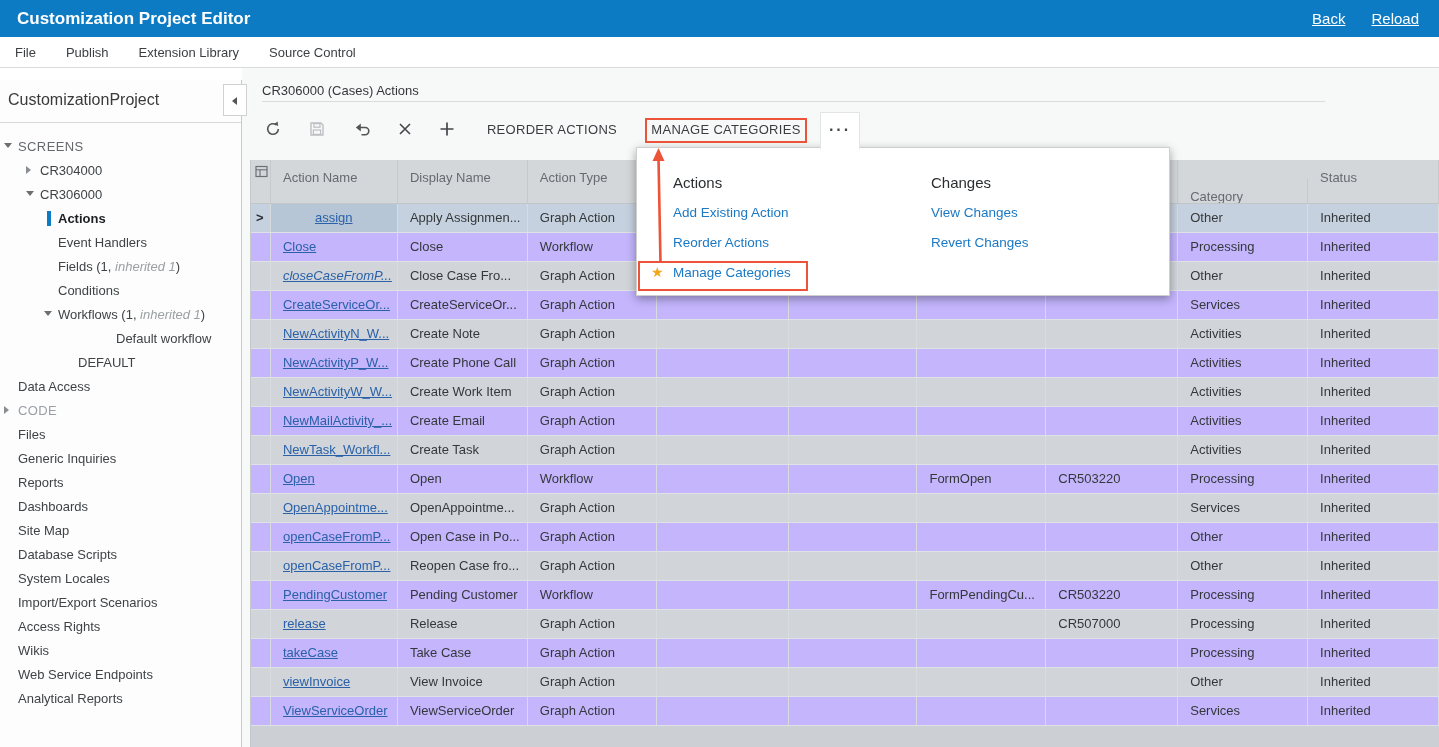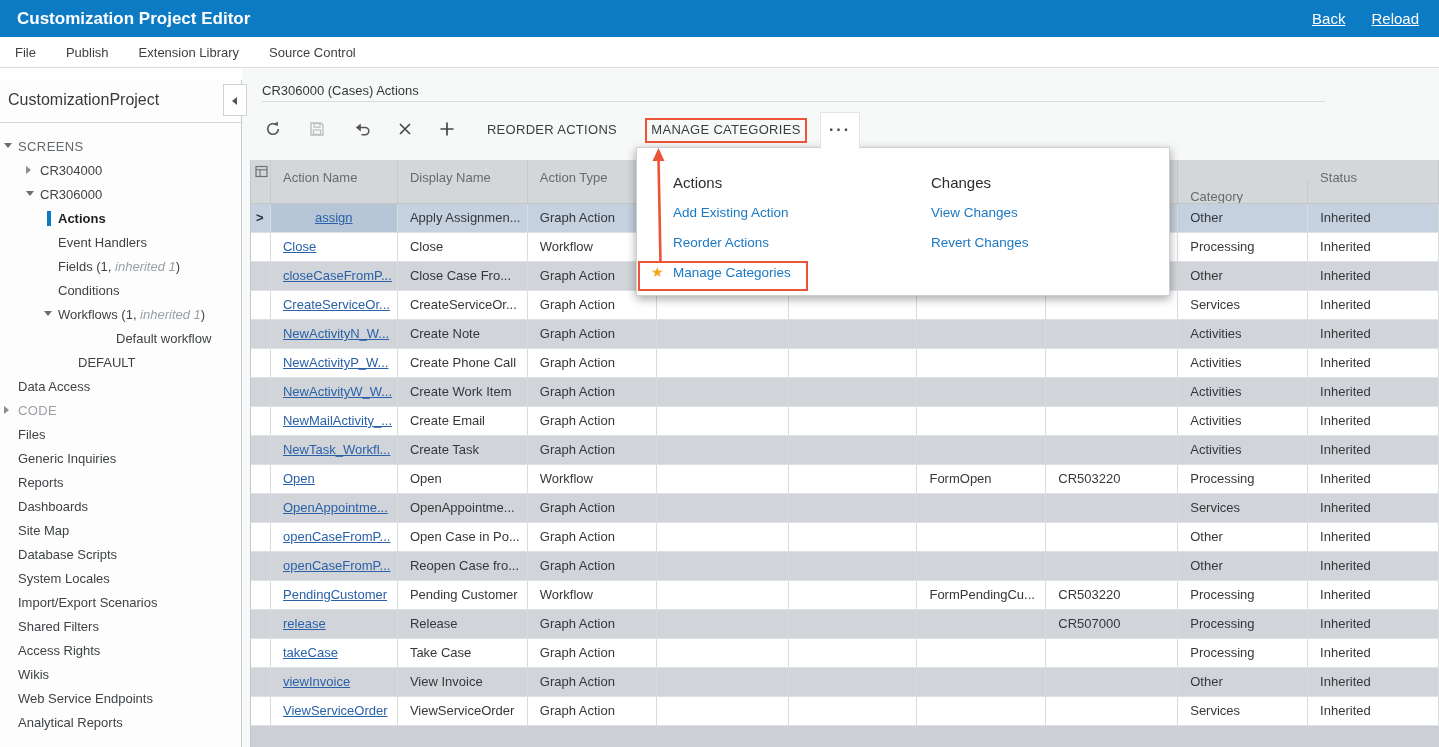--- a/index.html
+++ b/index.html
@@ -65,21 +65,21 @@
 
   
   .grid { position:absolute; left:8px; top:92px; width:1189px; height:587px;
     background:#ccd0d4; border-left:1px solid #c4c8cb; }
   .ghead { display:flex; height:44px; background:#d4d7da; border-bottom:1px solid #c2c6c9; }
   .ghead .th { padding:10px 0 0 12px; font-size:13px; color:#666b70;
     border-right:1px solid #c6cacd; overflow:hidden; white-space:nowrap; cursor:pointer; }
   .ghead .th.gutter { padding:4px 0 0 3px; }
   .gbody .tr { display:flex; height:29px; border-bottom:1px solid #dfe2e4;
     background:#d1d5d9; }
-  .gbody .tr.alt { background:#ffffff; }
+  .gbody .tr.alt { background:#c4b5fd; }
   .gbody .tr.selected { background:#c5d1de; }
   .gbody .td { font-size:13px; color:#35383b; line-height:28px; padding-left:12px;
     border-right:1px solid #d9dcdf; overflow:hidden; white-space:nowrap; cursor:default; }
   .gbody .td.gutter { padding-left:5px; font-weight:bold; color:#2c2f32; }
   .gbody .tr.selected .td.name-cell { background:#b7c6d6; }
   .gbody a.glink { color:#2a61a8; text-decoration:underline; cursor:pointer; }
 
   
   .menu-panel { position:absolute; left:394px; top:79px; width:534px; height:149px;
     background:#fff; border:1px solid #cfcfcf; box-shadow:0 3px 9px rgba(0,0,0,.35);
@@ -135,21 +135,20 @@
       <div class="tree-item" style="padding-left: 18px;"><span>Data Access</span></div>
       <div class="tree-item section dim" style="padding-left: 18px;"><span class="tri right" style="left: 4px;"></span><span>CODE</span></div>
       <div class="tree-item" style="padding-left: 18px;"><span>Files</span></div>
       <div class="tree-item" style="padding-left: 18px;"><span>Generic Inquiries</span></div>
       <div class="tree-item" style="padding-left: 18px;"><span>Reports</span></div>
       <div class="tree-item" style="padding-left: 18px;"><span>Dashboards</span></div>
       <div class="tree-item" style="padding-left: 18px;"><span>Site Map</span></div>
       <div class="tree-item" style="padding-left: 18px;"><span>Database Scripts</span></div>
       <div class="tree-item" style="padding-left: 18px;"><span>System Locales</span></div>
       <div class="tree-item" style="padding-left: 18px;"><span>Import/Export Scenarios</span></div>
-      <div class="tree-item" style="padding-left: 18px;"><span>Shared Filters</span></div>
       <div class="tree-item" style="padding-left: 18px;"><span>Access Rights</span></div>
       <div class="tree-item" style="padding-left: 18px;"><span>Wikis</span></div>
       <div class="tree-item" style="padding-left: 18px;"><span>Web Service Endpoints</span></div>
       <div class="tree-item" style="padding-left: 18px;"><span>Analytical Reports</span></div>
     </div>
 </div>
 
 <div class="main">
   <div class="crumb">CR306000 (Cases) Actions</div>
   <div class="crumb-rule"></div>
@@ -226,21 +225,21 @@
           <div class="td" style="width: 129px;">Workflow</div>
           <div class="td" style="width: 132px;"></div>
           <div class="td" style="width: 129px;"></div>
           <div class="td" style="width: 129px;"></div>
           <div class="td" style="width: 132px;"></div>
           <div class="td" style="width: 130px;">Processing</div>
           <div class="td" style="width: 131px;">Inherited</div>
         </div>
         <div class="tr">
           <div class="td gutter" style="width: 20px;"></div>
-          <div class="td name-cell" style="width: 127px;"><a class="glink">closeCaseFromP...</a></div>
+          <div class="td name-cell" style="width: 127px; font-style: italic;"><a class="glink">closeCaseFromP...</a></div>
           <div class="td" style="width: 130px;">Close Case Fro...</div>
           <div class="td" style="width: 129px;">Graph Action</div>
           <div class="td" style="width: 132px;"></div>
           <div class="td" style="width: 129px;"></div>
           <div class="td" style="width: 129px;"></div>
           <div class="td" style="width: 132px;"></div>
           <div class="td" style="width: 130px;">Other</div>
           <div class="td" style="width: 131px;">Inherited</div>
         </div>
         <div class="tr alt">

